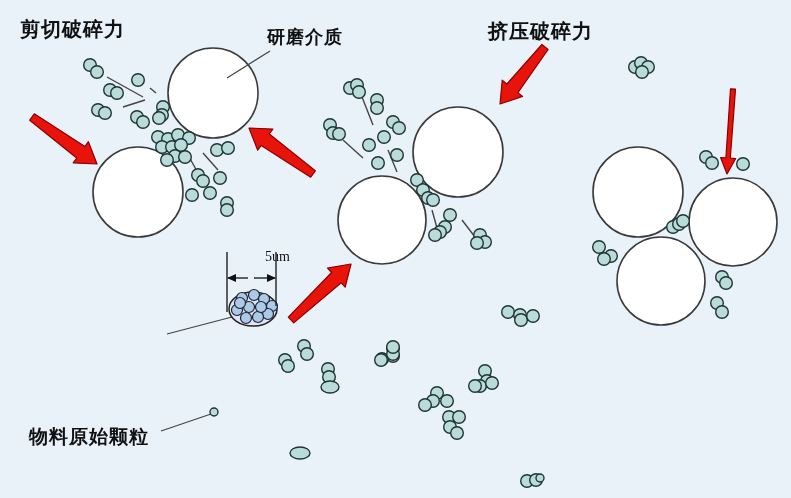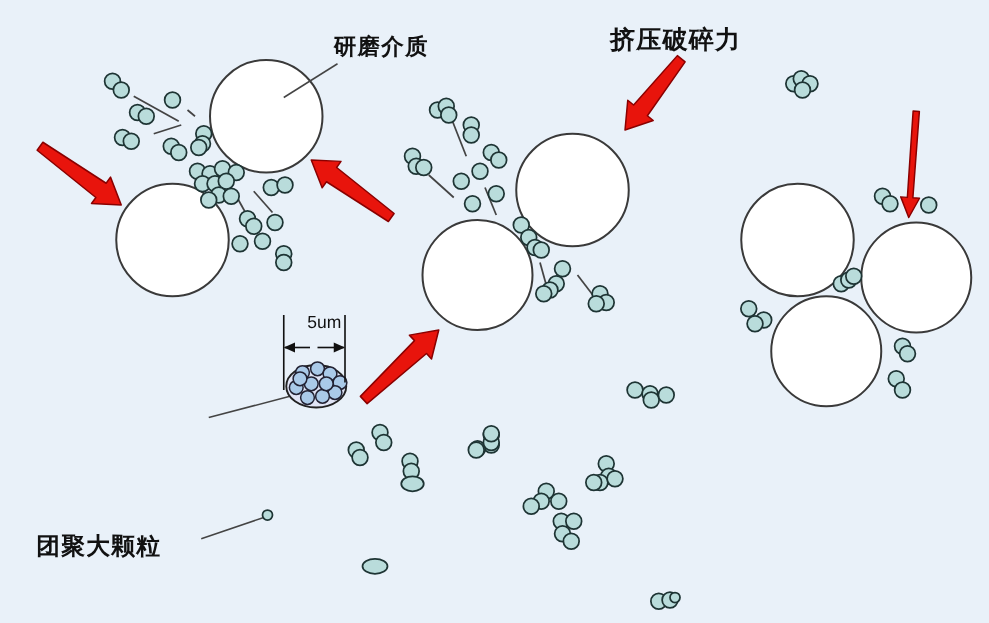--- a/index.html
+++ b/index.html
@@ -7,21 +7,21 @@
     position:relative;width:791px;height:498px;background:#e9f1f9;
     overflow:hidden;font-family:"Liberation Sans",sans-serif;
   }
   .canvas svg{position:absolute;left:0;top:0;}
   .label{position:absolute;color:#111;font-weight:bold;white-space:nowrap;letter-spacing:1px;}
   #lbl-shear{left:20px;top:16px;font-size:20px;}
   #lbl-media{left:267px;top:25px;font-size:18px;}
   #lbl-extrusion{left:488px;top:18px;font-size:20px;}
   #lbl-agglomerate{left:56px;top:327px;font-size:19px;}
   #lbl-raw{left:29px;top:424px;font-size:19px;}
-  #lbl-scale{left:229px;top:249px;font-size:14px;font-weight:normal;width:61px;text-align:center;letter-spacing:0;}
+  #lbl-scale{left:229px;top:249px;font-size:14px;font-weight:normal;width:61px;text-align:right;letter-spacing:0;font-family:Liberation Serif, serif;}
 </style>
 </head>
 <body>
 
 <div class="canvas">
   <svg id="diagram" width="791" height="498" viewBox="0 0 791 498">
       <circle cx="213" cy="93" r="45" fill="#ffffff" stroke="#3a3a3a" stroke-width="1.6"></circle>
       <circle cx="138" cy="192" r="45" fill="#ffffff" stroke="#3a3a3a" stroke-width="1.6"></circle>
       <circle cx="458" cy="152" r="45" fill="#ffffff" stroke="#3a3a3a" stroke-width="1.6"></circle>
       <circle cx="382" cy="220" r="44" fill="#ffffff" stroke="#3a3a3a" stroke-width="1.6"></circle>
@@ -167,17 +167,18 @@
       <line x1="254" y1="278" x2="275" y2="278" stroke="#111111" stroke-width="1.3"></line>
       <polygon points="227,278 236,274 236,282" fill="#111111"></polygon>
       <polygon points="276,278 267,274 267,282" fill="#111111"></polygon>
       <polygon points="29.7,120.2 76.7,158.0 73.2,162.8 97.0,164.0 88.4,141.7 84.9,146.6 34.3,113.8" fill="#e8140c" stroke="#8a0000" stroke-width="1.2" stroke-linejoin="round"></polygon>
       <polygon points="315.3,170.8 269.3,134.0 272.8,129.1 249.0,128.0 257.7,150.2 261.2,145.4 310.7,177.2" fill="#e8140c" stroke="#8a0000" stroke-width="1.2" stroke-linejoin="round"></polygon>
       <polygon points="541.9,44.5 506.9,84.0 502.2,80.2 500.0,104.0 522.6,96.4 517.9,92.6 548.1,49.5" fill="#e8140c" stroke="#8a0000" stroke-width="1.2" stroke-linejoin="round"></polygon>
       <polygon points="293.7,322.9 341.2,282.8 345.2,287.2 351.0,264.0 327.5,268.1 331.6,272.5 288.3,317.1" fill="#e8140c" stroke="#8a0000" stroke-width="1.2" stroke-linejoin="round"></polygon>
       <polygon points="730.5,88.8 725.9,157.9 720.6,157.5 727.0,174.0 735.6,158.6 730.3,158.2 735.5,89.2" fill="#e8140c" stroke="#8a0000" stroke-width="1.2" stroke-linejoin="round"></polygon>
     </svg>
 
+  <div class="label" id="lbl-shear">剪切破碎力</div>
   <div class="label" id="lbl-media">研磨介质</div>
   <div class="label" id="lbl-extrusion">挤压破碎力</div>
-  <div class="label" id="lbl-raw">团聚大颗粒</div>
+  <div class="label" id="lbl-raw">物料原始颗粒</div>
   <div class="label" id="lbl-scale">5um</div>
 </div>
 
 </body></html>

